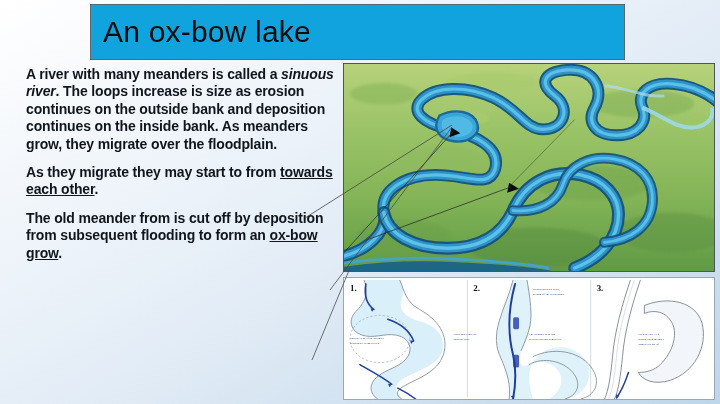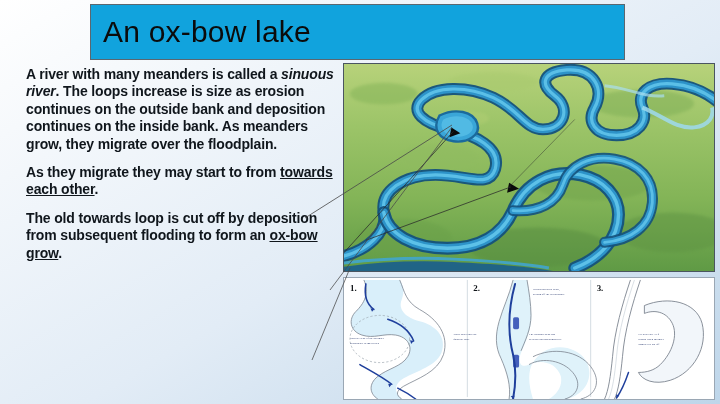--- a/index.html
+++ b/index.html
@@ -85,21 +85,21 @@
   </div>
 
   <div class="body-col">
     <p class="para">
       <span>A river with many meanders is called a </span><em>sinuous river</em><span>. The loops increase is size as erosion continues on the outside bank and deposition continues on the inside bank. As meanders grow, they migrate over the floodplain.</span>
     </p>
     <p class="para">
       <span>As they migrate they may start to from </span><u>towards each other</u><span>.</span>
     </p>
     <p class="para">
-      <span>The old towards loop is cut off by deposition from subsequent flooding to form an </span><u>ox-bow grow</u><span>.</span>
+      <span>The old meander from is cut off by deposition from subsequent flooding to form an </span><u>ox-bow grow</u><span>.</span>
     </p>
   </div>
 
   <div class="photo">
     <svg viewBox="0 0 372 209" preserveAspectRatio="none">
       <defs>
         <linearGradient id="grassG" x1="0" y1="0" x2="0" y2="1">
           <stop offset="0%" stop-color="#b7d27a"></stop>
           <stop offset="30%" stop-color="#9cc468"></stop>
           <stop offset="65%" stop-color="#83b457"></stop>

